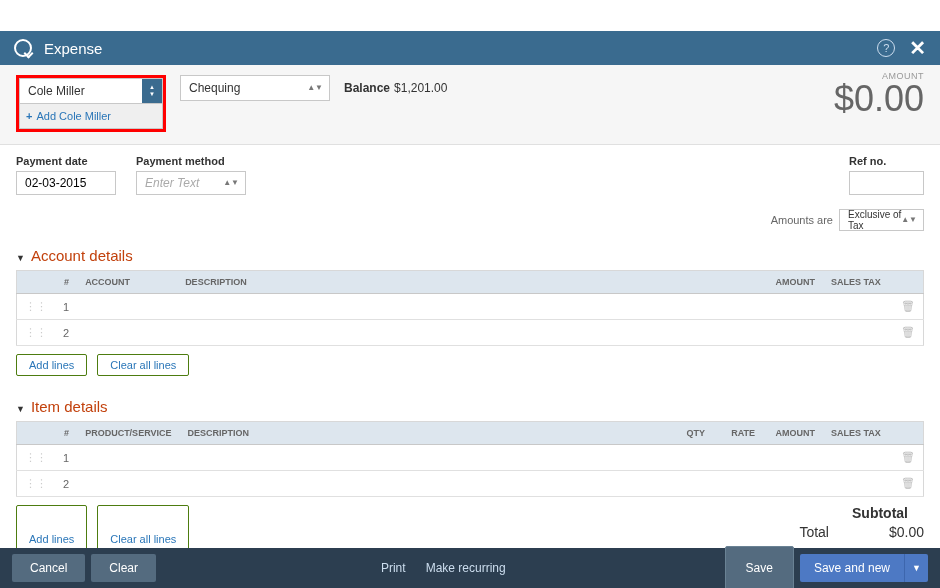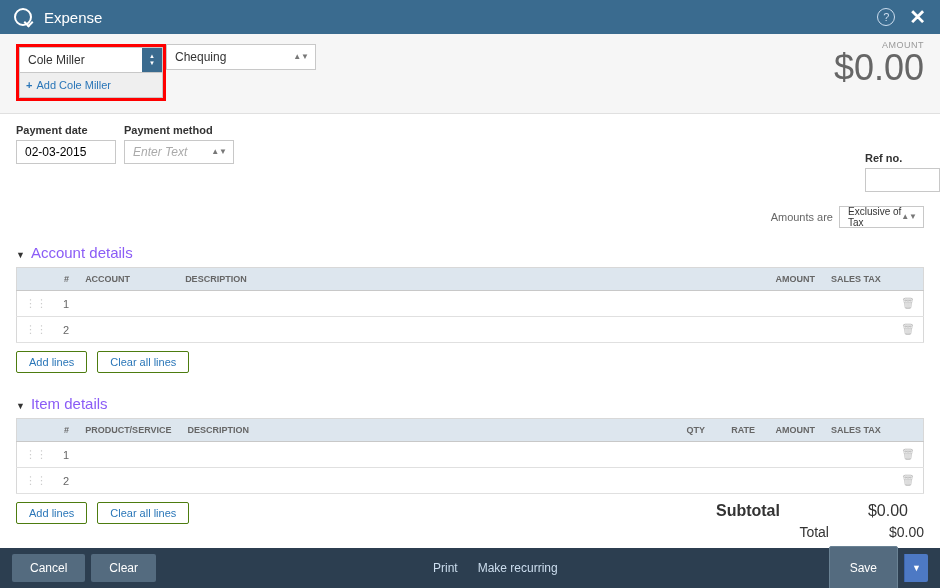--- a/index.html
+++ b/index.html
@@ -1,62 +1,62 @@
 <!DOCTYPE html>
 <html><head>
 <meta charset="utf-8">
 <style>
 * { box-sizing: border-box; margin: 0; padding: 0; }
 body { font-family: -apple-system, Arial, sans-serif; font-size: 12px; color: #333; background: #fff; width: 940px; height: 588px; overflow: hidden; }
-.header-bar { background: #3a6b8f; height: 34px; display: flex; align-items: center; padding: 0 14px; color: #fff; }
+.header-bar { background: #3a6b8f; height: 34px; display: flex; align-items: center; padding: 0 14px; color: #fff; margin-top: 31px; }
 .header-icon { width: 18px; height: 18px; border: 2px solid #fff; border-radius: 50%; position: relative; margin-right: 12px; }
 .header-icon::before { content: ''; position: absolute; width: 5px; height: 5px; border-left: 2px solid #fff; border-top: 2px solid #fff; right: -2px; bottom: -2px; transform: rotate(225deg); }
 .header-title { font-size: 15px; font-weight: 300; flex: 1; }
 .header-help { width: 18px; height: 18px; border: 1.5px solid #cde; border-radius: 50%; display: flex; align-items: center; justify-content: center; color: #cde; font-size: 11px; margin-right: 14px; cursor: pointer; }
 .header-close { font-size: 20px; font-weight: bold; cursor: pointer; color: #fff; }
 .top-section { background: #f6f6f6; border-bottom: 1px solid #e0e0e0; padding: 10px 16px 12px 16px; position: relative; }
-.top-row { display: flex; align-items: flex-start; }
+.top-row { display: flex; align-items: flex-start; gap: 14px; }
 .payee-box { width: 150px; border: 3px solid red; position: relative; }
 .payee-select { background: #fff; border: 1px solid #c8c8c8; height: 26px; display: flex; align-items: center; }
 .payee-select span { flex: 1; padding: 0 8px; font-size: 12px; color: #333; }
 .payee-arrow { background: #3a6b8f; width: 20px; height: 24px; display: flex; flex-direction: column; align-items: center; justify-content: center; }
 .payee-arrow::before { content: '▲'; font-size: 6px; color: #fff; line-height: 7px; }
 .payee-arrow::after { content: '▼'; font-size: 6px; color: #fff; line-height: 7px; }
 .payee-dropdown { background: #efefef; height: 25px; display: flex; align-items: center; padding: 0 6px; font-size: 11px; color: #2a76b8; border: 1px solid #c8c8c8; border-top: none; cursor: pointer; }
 .payee-dropdown .plus { color: #2a76b8; font-weight: bold; margin-right: 4px; }
 .account-select { width: 150px; height: 26px; border: 1px solid #c8c8c8; background: #fff; display: flex; align-items: center; padding: 0 8px; position: relative; }
 .sel-arrow { position: absolute; right: 6px; font-size: 8px; color: #777; display: flex; flex-direction: column; line-height: 6px; }
 .balance-text { font-size: 12px; color: #333; height: 26px; display: flex; align-items: center; }
 .balance-text strong { font-weight: 600; margin-right: 4px; }
 .amount-block { position: absolute; right: 16px; top: 6px; text-align: right; }
 .amount-label { font-size: 9px; color: #999; letter-spacing: 0.5px; }
 .amount-value { font-size: 36px; font-weight: 300; color: #666; line-height: 1; }
-.fields-row { display: flex; gap: 8px; padding: 10px 0 0 16px; justify-content: space-between; }
+.fields-row { display: flex; gap: 20px; padding: 10px 16px 0 16px; justify-content: space-between; }
 .field-group { display: flex; flex-direction: column; }
 .field-label { font-size: 11px; font-weight: 600; color: #333; margin-bottom: 4px; }
 .input-box { height: 24px; border: 1px solid #c8c8c8; padding: 0 8px; font-size: 12px; background: #fff; }
 .input-box.date { width: 100px; }
 .input-box.sel { width: 110px; display: flex; align-items: center; position: relative; color: #aaa; font-style: italic; }
-.refno { margin-left: auto; margin-top: 28px; }
+.refno { margin-left: auto; }
 .refno .input-box { width: 75px; }
 .tax-row { display: flex; justify-content: flex-end; align-items: center; padding: 14px 16px 2px 16px; gap: 6px; font-size: 11px; color: #666; }
 .tax-row .input-box { width: 85px; height: 22px; font-size: 10px; font-style: normal; color: #333; display:flex; align-items:center; position:relative;}
-.section-head { padding: 14px 16px 6px 16px; font-size: 15px; color: #8b5cf6; }
+.section-head { padding: 14px 16px 6px 16px; font-size: 15px; color: #c2410c; }
 .section-head::before { content: '▼'; font-size: 9px; margin-right: 6px; color: #333; }
 .table-wrap { padding: 0 16px; }
 .table { width: 100%; border: 1px solid #d8d8d8; border-collapse: collapse; }
 .table th { background: #dde6ee; font-size: 9px; font-weight: 600; color: #666; padding: 6px 8px; text-align: left; border-bottom: 1px solid #c8c8c8; }
 .table th.r { text-align: right; }
 .table td { border-bottom: 1px solid #e0e0e0; padding: 6px 8px; font-size: 11px; color: #666; height: 24px; }
 .table td.drag { width: 18px; text-align: center; color: #ccc; cursor: move; }
 .table td.idx { width: 20px; text-align: right; }
 .table td.del { width: 20px; text-align: center; color: #bbb; cursor: pointer; }
 .line-btns { padding: 8px 16px; display: flex; gap: 10px; }
 .sm-btn { border: 1px solid #4d7c0f; background: #fff; padding: 4px 12px; font-size: 11px; color: #2a76b8; cursor: pointer; border-radius: 2px; }
-.subtotal-row { display: flex; justify-content: flex-end; padding: 0 16px; font-size: 16px; color: #333; gap: 88px; }
+.subtotal-row { display: flex; justify-content: flex-end; padding: 0 16px; font-size: 14px; color: #333; gap: 36px; flex-direction: column; }
 .subtotal-row .lbl { font-weight: 600; }
 .memo-area { padding: 18px 16px 0 16px; }
 .memo-lbl { font-size: 16px; font-weight: 600; color: #333; margin-bottom: 3px; }
 .memo-box { width: 200px; height: 28px; border: 1px solid #c8c8c8; background: #fff; }
 .total-row { position: absolute; right: 16px; bottom: 48px; display: flex; gap: 60px; font-size: 14px; color: #333; }
 .footer-bar { position: absolute; left: 0; right: 0; bottom: 0; height: 40px; background: #2c3e50; display: flex; align-items: center; padding: 0 12px; }
 .f-btn { height: 28px; padding: 5px 18px; background: #546b7f; color: #fff; border: none; font-size: 12px; cursor: pointer; border-radius: 2px; margin-right: 6px; }
 .f-link { color: #cde; font-size: 12px; background: none; border: none; cursor: pointer; margin: 0 10px; }
 .f-center { flex: 1; display: flex; justify-content: center; }
 .f-save { background: #546b7f; border:1px solid #6a8294; height: 44px; padding: 0 20px; color: #fff; font-size: 12px; cursor: pointer; border-radius: 2px; margin-right: 6px; }
@@ -81,20 +81,24 @@
         <div class="payee-arrow"></div>
       </div>
       <div class="payee-dropdown">
         <span class="plus">+</span>
         <span>Add Cole Miller</span>
       </div>
     </div>
     <div class="account-select">
       <span>Chequing</span>
       <span class="sel-arrow">▲▼</span>
+    </div>
+    <div class="balance-text">
+      <strong>Balance</strong>
+      <span>$1,201.00</span>
     </div>
   </div>
   <div class="amount-block">
     <div class="amount-label">AMOUNT</div>
     <div class="amount-value">$0.00</div>
   </div>
 </div>
 
 <div class="fields-row">
   <div class="field-group">
@@ -226,14 +230,15 @@
 </div>
 
 <div class="footer-bar">
   <button class="f-btn">Cancel</button>
   <button class="f-btn">Clear</button>
   <div class="f-center">
     <button class="f-link">Print</button>
     <button class="f-link">Make recurring</button>
   </div>
   <button class="f-save">Save</button>
+  <button class="f-savenew">Save and new</button>
   <button class="f-drop">▼</button>
 </div>
 
 </body></html>

